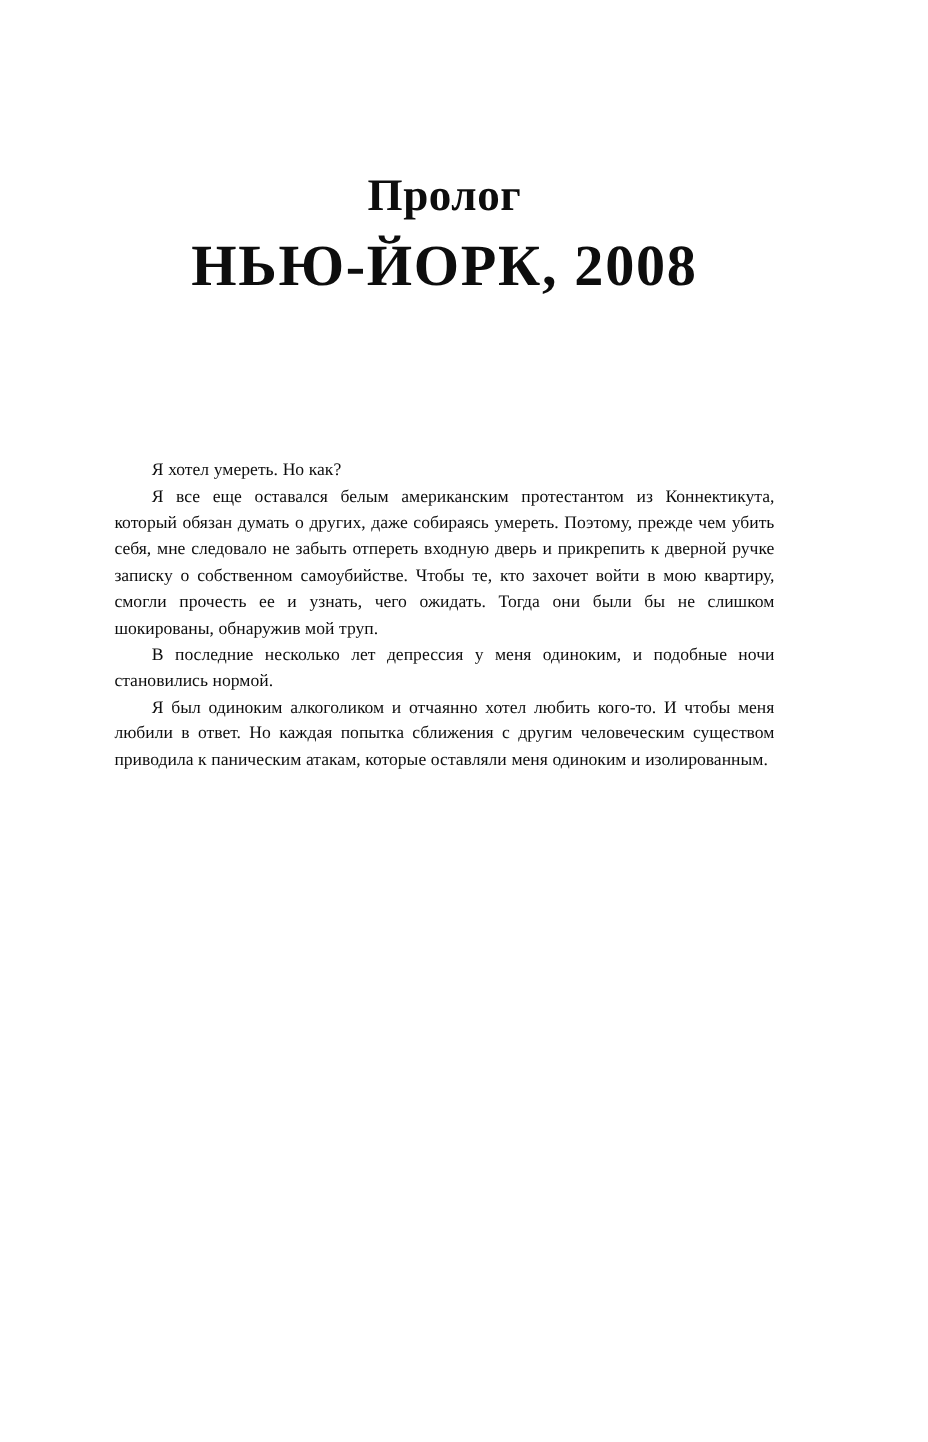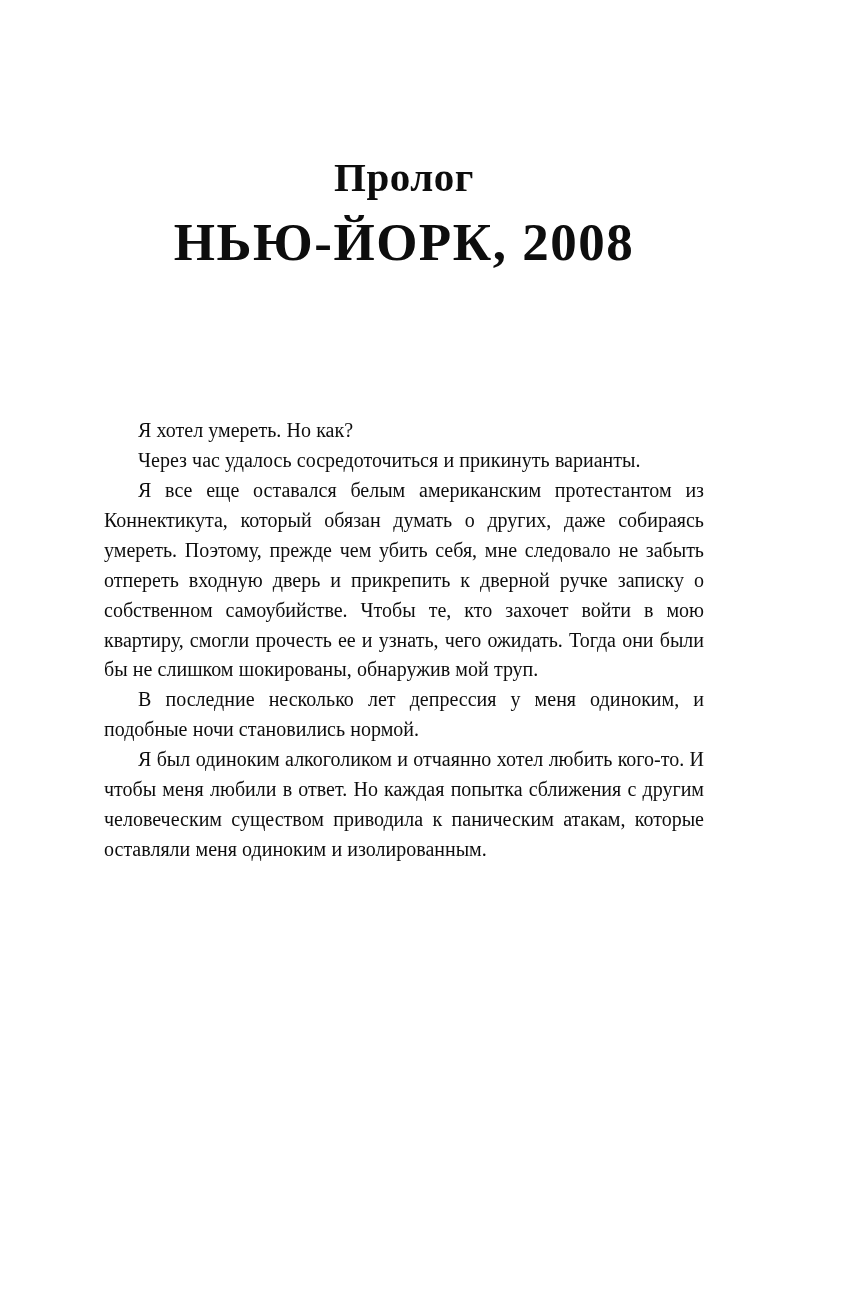--- a/index.html
+++ b/index.html
@@ -40,39 +40,38 @@
     font-weight: bold;
     letter-spacing: 1.5px;
     line-height: 1.1;
     margin: 14px 0 4px 0;
   }
   .body-text {
     margin-top: 145px;
   }
   .body-text p {
     margin: 0;
-    font-size: 20px;
+    font-size: 16px;
     line-height: 1.495;
     text-align: justify;
     text-indent: 34px;
     hyphens: manual;
     word-spacing: 0.2px;
   }
 </style>
 </head>
 <body>
 
 <div class="page">
 
   <div class="chapter-head">
     <h2 class="chapter-label">Пролог</h2>
     <h1 class="chapter-title">НЬЮ-ЙОРК, 2008</h1>
   </div>
 
   <div class="body-text">
     <p>Я хотел умереть. Но как?</p>
-    <p>Через час удалось сосредоточиться и прикинуть варианты.</p>
     <p>Я все еще оставался белым американским протестантом из Коннектикута, который обязан думать о других, даже собираясь умереть. Поэтому, прежде чем убить себя, мне следовало не забыть отпереть входную дверь и прикрепить к дверной ручке записку о собственном самоубийстве. Чтобы те, кто захочет войти в мою квартиру, смогли прочесть ее и узнать, чего ожидать. Тогда они были бы не слишком шокированы, обнаружив мой труп.</p>
     <p>В последние несколько лет депрессия у меня одиноким, и подобные ночи становились нормой.</p>
     <p>Я был одиноким алкоголиком и отчаянно хотел любить кого-то. И чтобы меня любили в ответ. Но каждая попытка сближения с другим человеческим существом приводила к паническим атакам, которые оставляли меня одиноким и изолированным.</p>
   </div>
 
 </div>
 
 </body></html>

